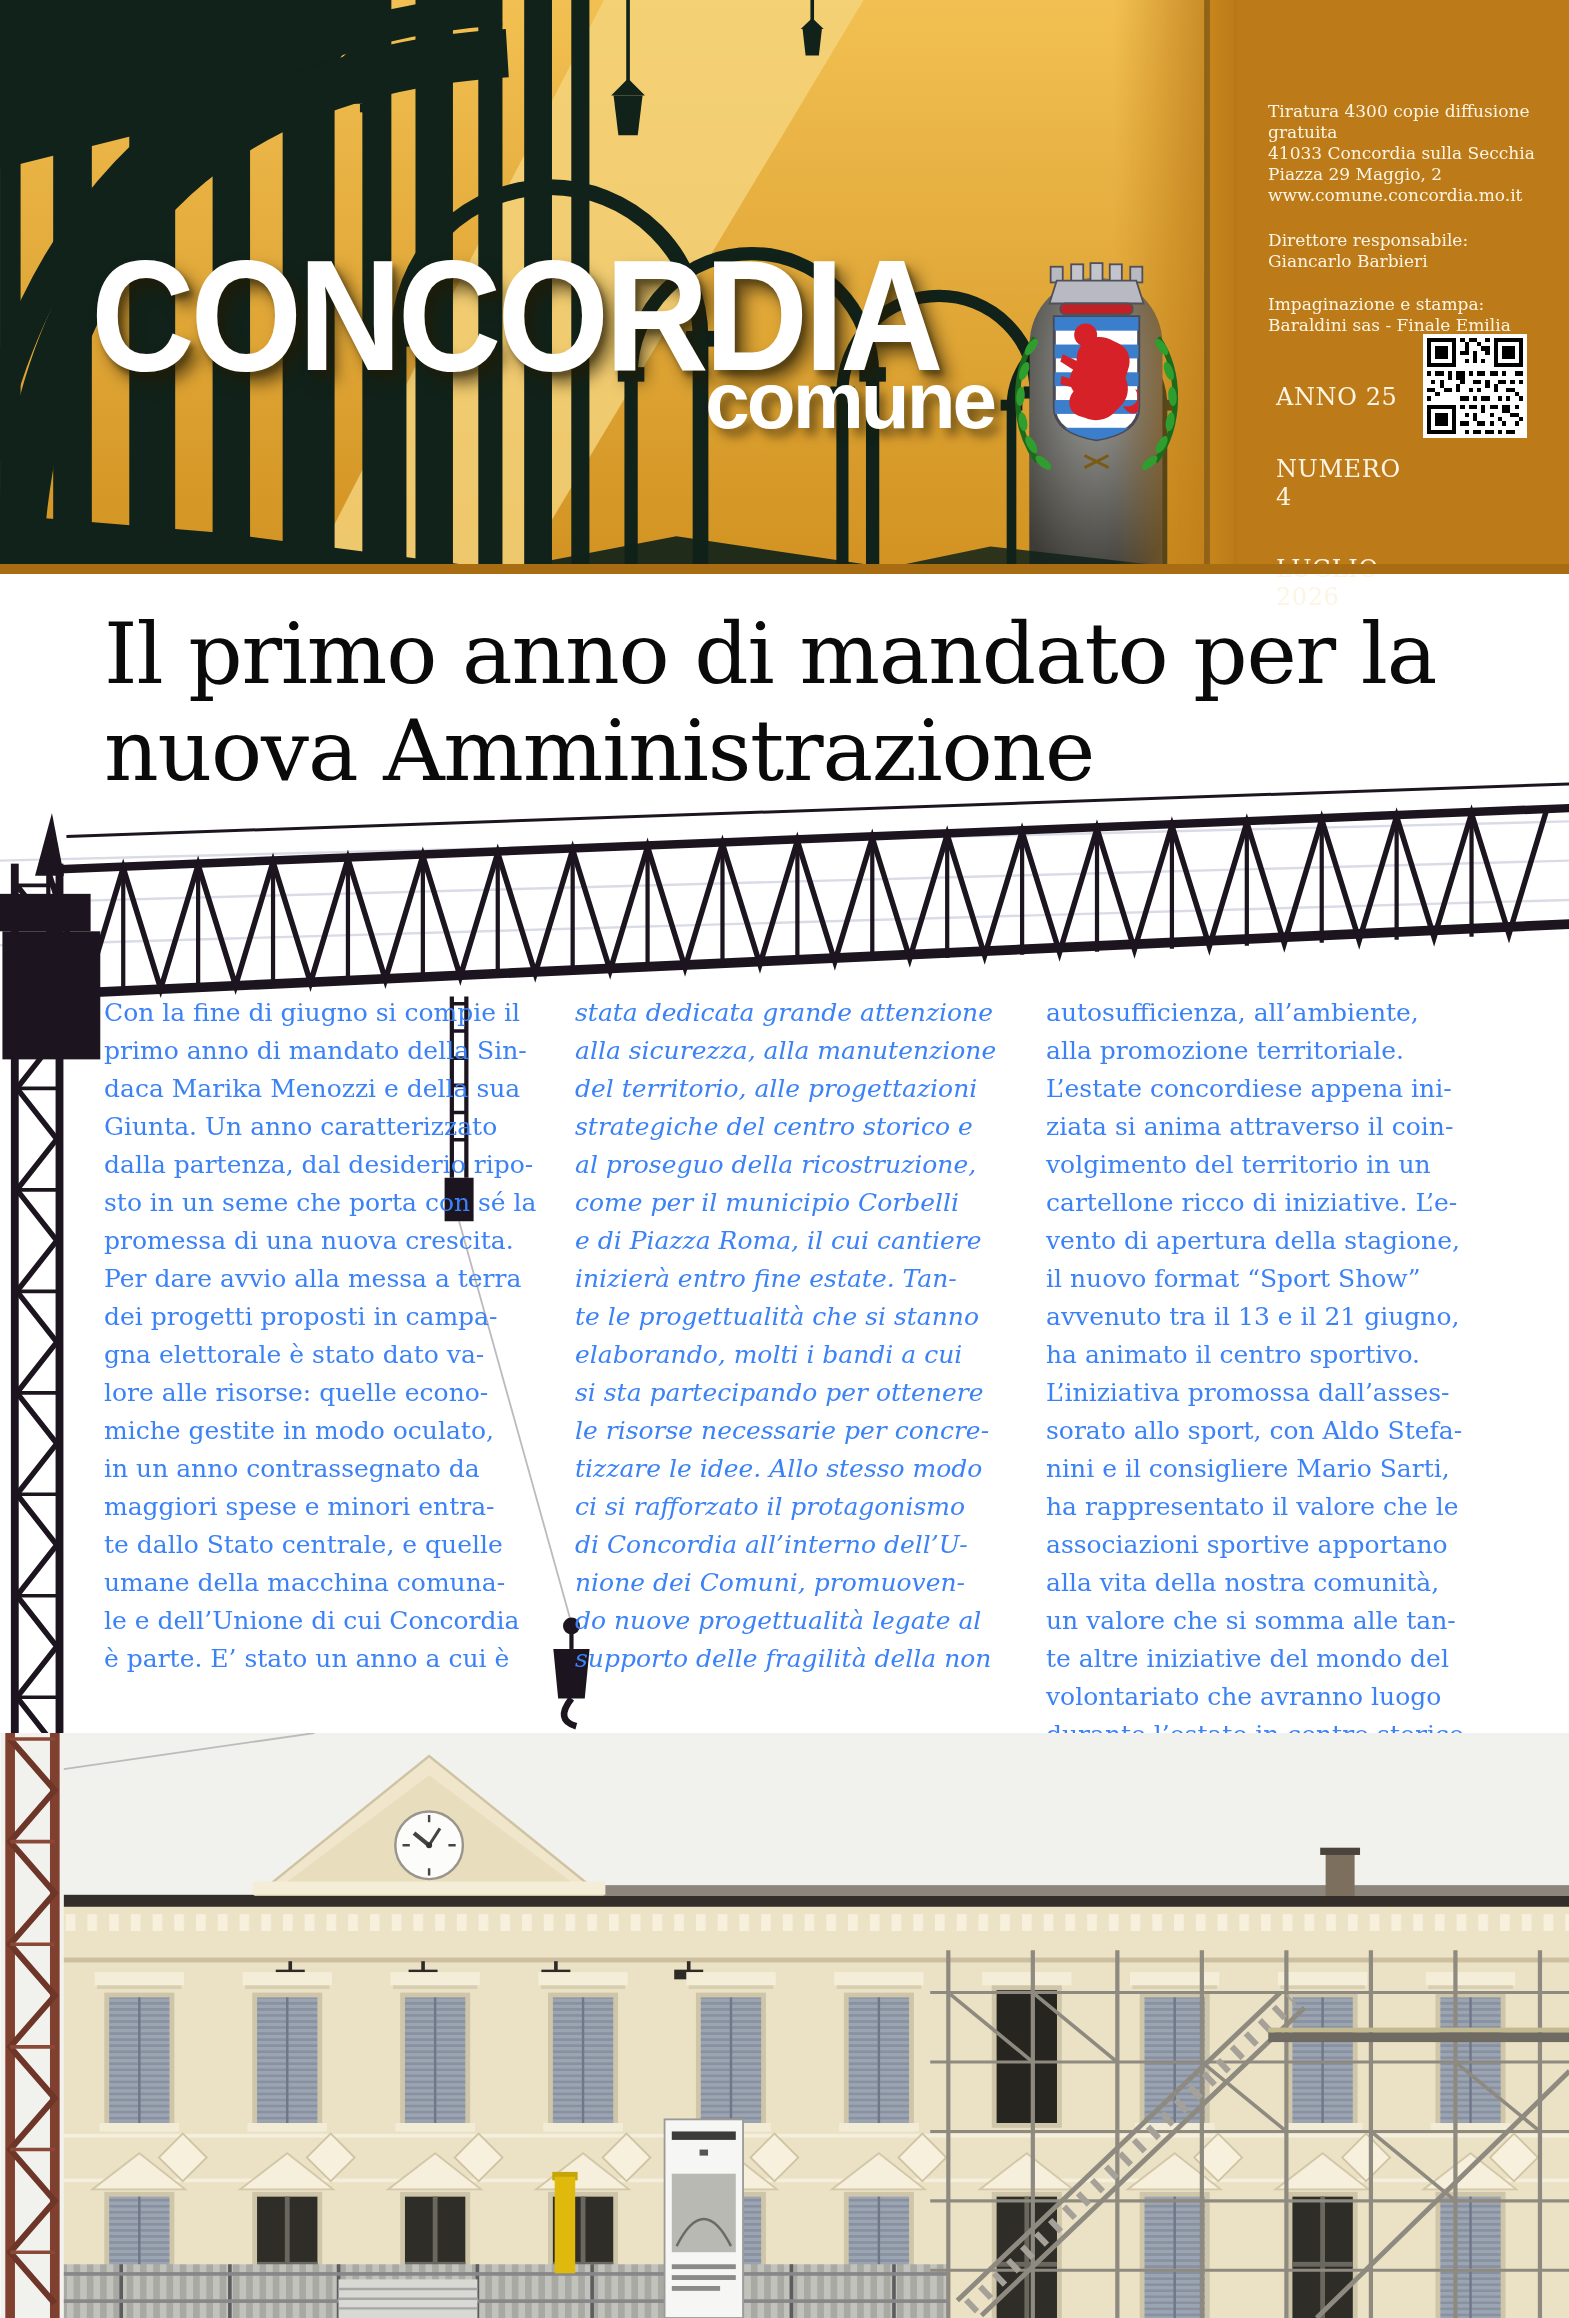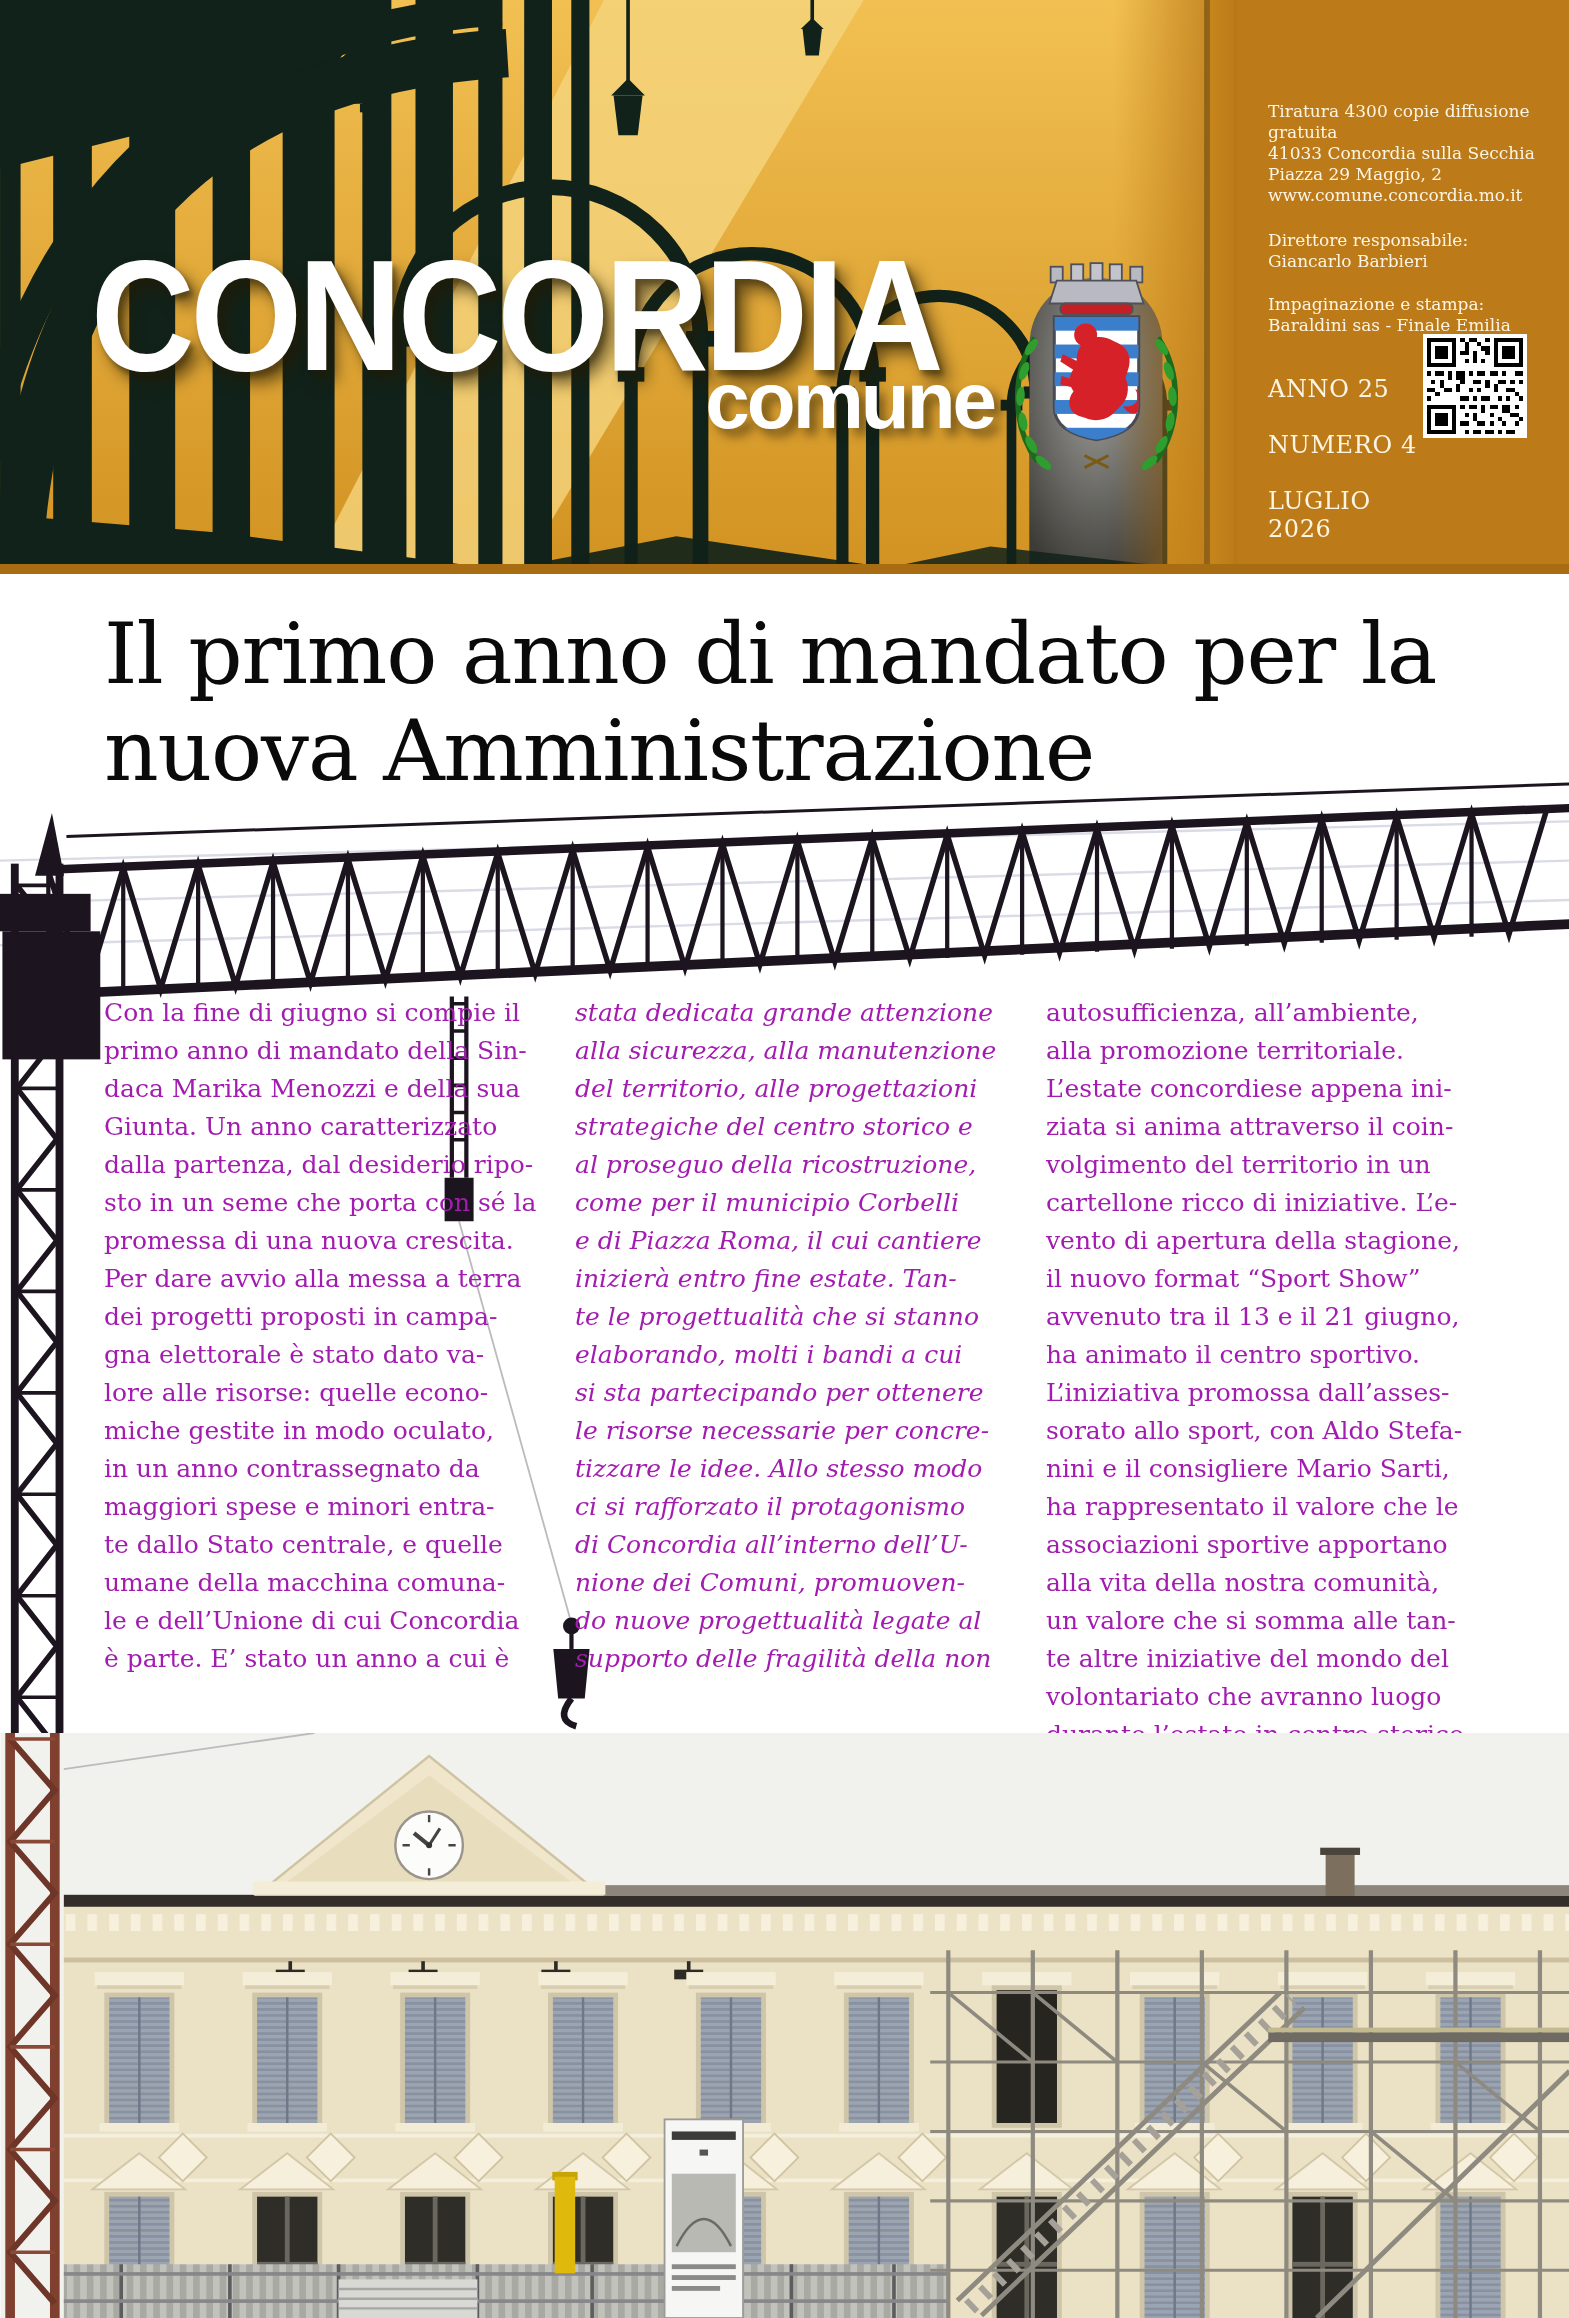--- a/index.html
+++ b/index.html
@@ -18,35 +18,35 @@
         transform:scale(.97,1.06);transform-origin:left top;
         text-shadow:9.7px 11px 15.7px rgba(35,28,6,.65),3.6px 4.8px 4.8px rgba(35,28,6,.4);}
   .masthead-sub{position:absolute;left:689px;top:361px;width:305px;text-align:right;
         font-family:"Liberation Sans","DejaVu Sans",sans-serif;font-weight:bold;
         font-size:80px;line-height:1;color:#ffffff;letter-spacing:-3px;
         text-shadow:7.2px 7.2px 11px rgba(35,28,6,.6);}
   .pubinfo{position:absolute;left:1268px;width:290px;color:#fdf5e4;
         font-size:17px;line-height:21px;white-space:pre-line;}
   .issue-block{position:absolute;left:1268px;top:347px;width:157px;color:#fdf5e4;
         font-size:24px;line-height:28px;letter-spacing:0.6px;white-space:pre-line;}
-  .issue-block div{margin:0;}
+  .issue-block div{margin:8px;}
   .qr{position:absolute;left:1421px;top:334px;width:108px;height:104px;}
   .emblem{position:absolute;left:1000px;top:226px;width:193px;height:260px;}
 
   
   .headline{position:absolute;left:104px;top:605px;width:1468px;
         font-size:85px;line-height:97px;color:#0a0a0a;letter-spacing:-1.2px;
         white-space:pre-line;}
 
   
   .crane{position:absolute;left:0;top:779px;width:1570px;height:1015px;}
 
   
   .col{position:absolute;top:994px;width:468px;font-size:25px;line-height:38px;
-       color:#a21caf;white-space:pre-line;text-align:left;}
+       color:#3b82f6;white-space:pre-line;text-align:left;}
   .col1{left:104px;}
   .col2{left:575px;font-style:italic;}
   .col3{left:1046px;}
 
   .credit{position:absolute;left:1068px;top:1805px;font-size:25px;color:#151515;}
 
   
   .photo{position:absolute;left:0;top:1733px;width:1570px;height:585px;}
 </style>
 </head>

